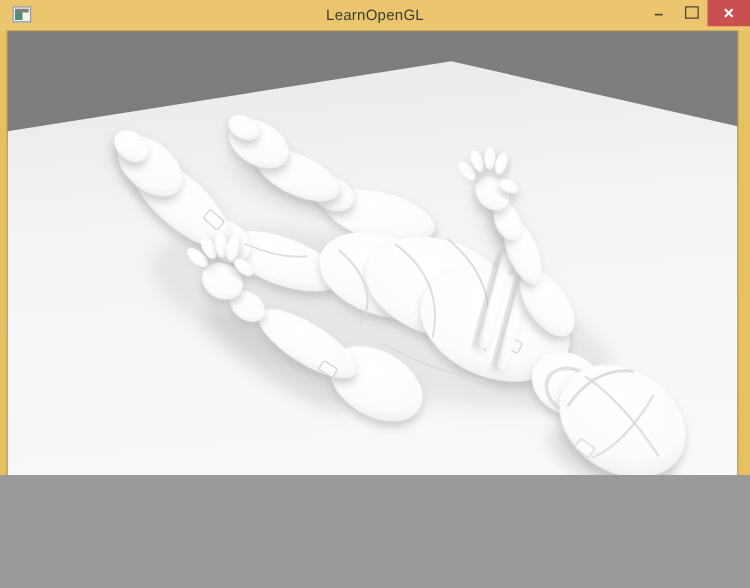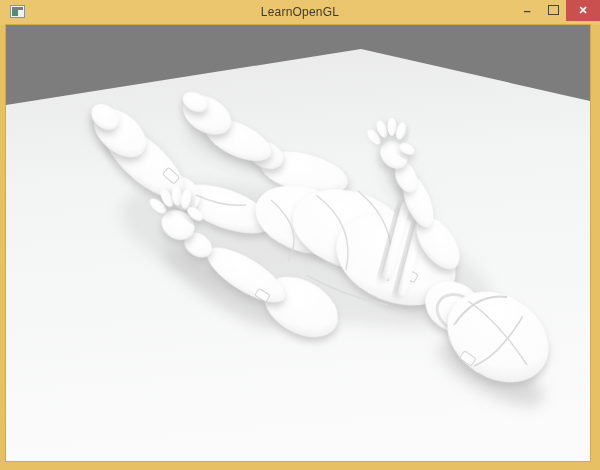--- a/index.html
+++ b/index.html
@@ -1,17 +1,17 @@
 <!DOCTYPE html>
 <html><head>
 <meta charset="utf-8">
 <style>
   html,body{margin:0;padding:0;background:#9a9a9a;}
   .window{
-    position:relative;width:600px;height:470px;
+    position:relative;width:600px;height:380px;
     background:#e7c063;
     font-family:"Liberation Sans",sans-serif;
     overflow:hidden;box-sizing:border-box;
   }
   
   .titlebar{
     position:absolute;top:0;left:0;right:0;height:25px;
     background:#ebc66e;
   }
   .titlebar .title{

